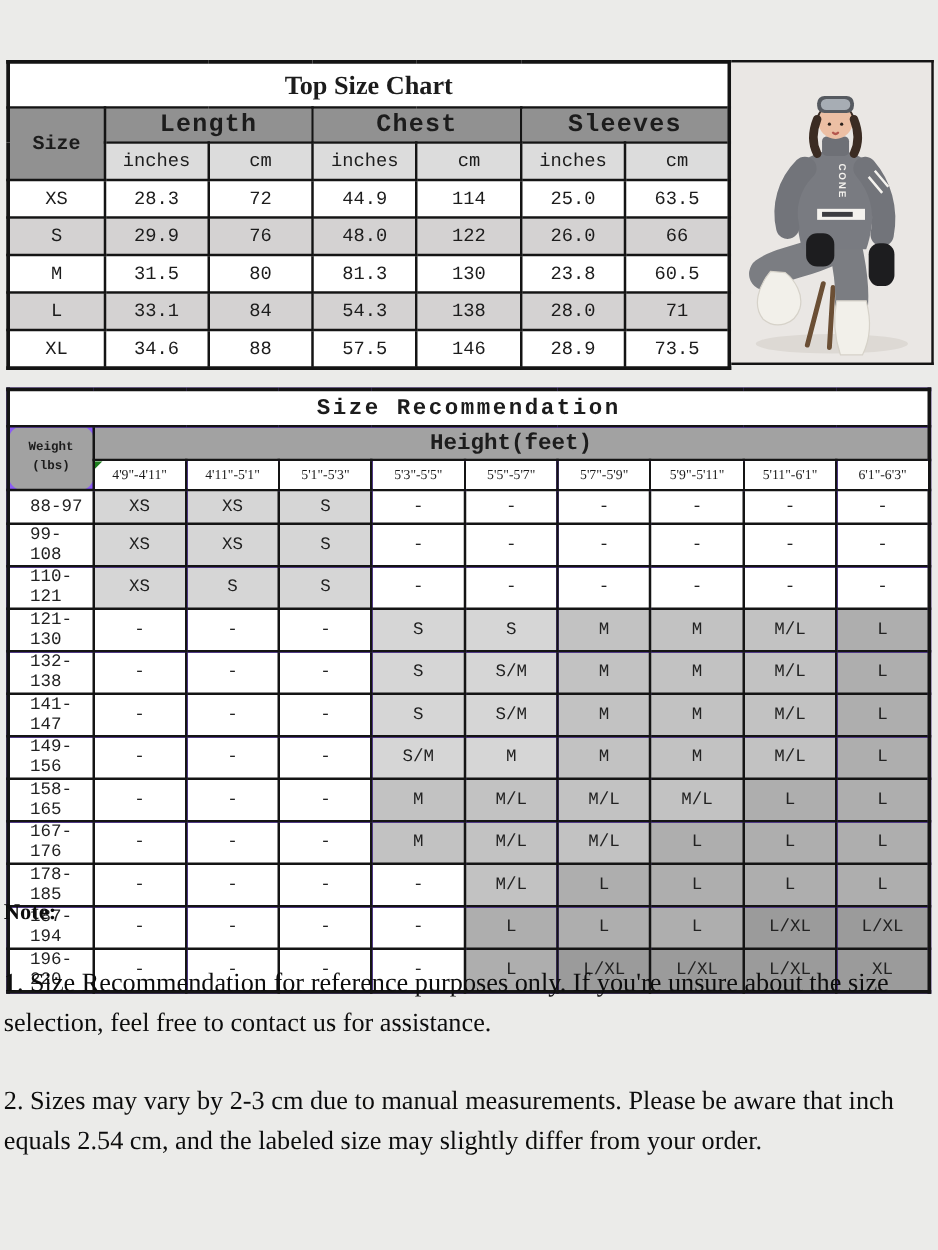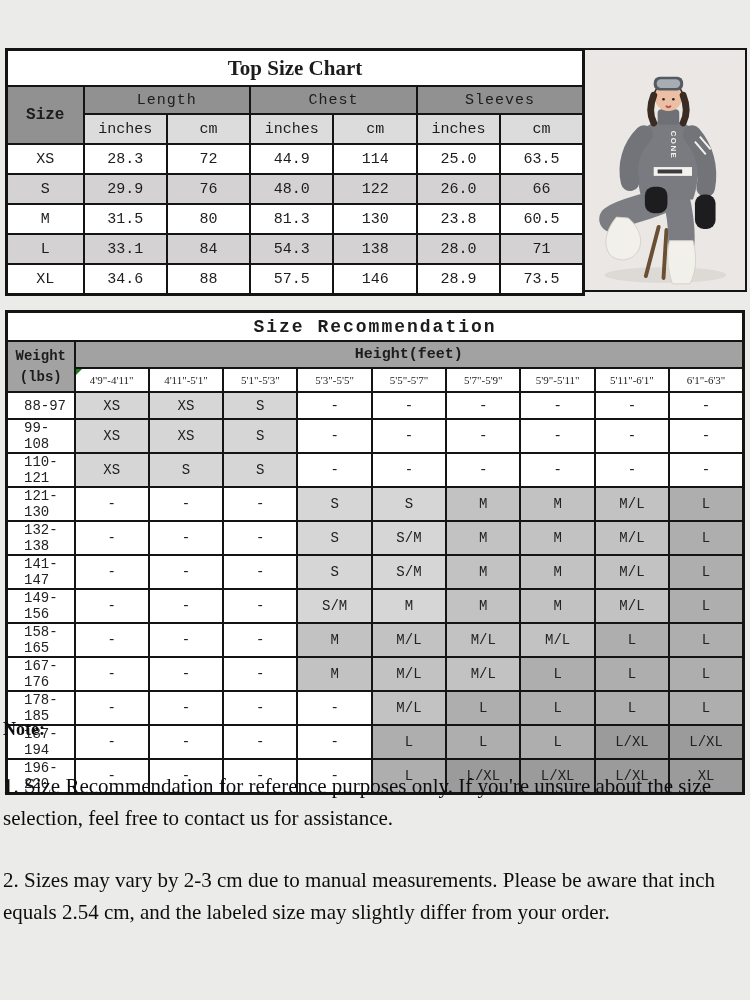--- a/index.html
+++ b/index.html
@@ -8,33 +8,33 @@
     background:var(--page_bg);
     font-family:"Liberation Mono",monospace;
     color:#1c1c1c;
   }
   
   .top-section{position:absolute;left:5px;top:48px;display:flex;align-items:flex-start;}
   table{border-collapse:collapse;}
   #t1{width:580px;table-layout:fixed;border:3px solid var(--border);background:#fff;}
   #t1 td,#t1 th{border:2px solid var(--border);text-align:center;padding:0;overflow:hidden;}
   #t1 .title-cell{font-family:"Liberation Serif",serif;font-weight:bold;font-size:21px;height:34px;background:#fff;}
-  #t1 .group-head{background:var(--header_gray);font-weight:normal;font-size:15px;height:26px;letter-spacing:1px;}
+  #t1 .group-head{background:var(--header_gray);font-weight:bold;font-size:20px;height:26px;letter-spacing:1px;}
   #t1 .size-head{background:var(--header_gray);font-weight:bold;font-size:16px;}
   #t1 .unit-head{background:var(--subheader_gray);font-size:15px;height:28px;}
   #t1 tbody td{font-size:15px;height:28px;background:#fff;}
   #t1 tbody tr.alt td{background:var(--row_alt);}
   .photo{width:162px;height:244px;box-sizing:border-box;border:2px solid var(--border);border-left:none;background:var(--photo_bg);}
   .photo svg{display:block;width:100%;height:100%;}
   
   #t2{position:absolute;left:5px;top:310px;width:740px;table-layout:fixed;border:3px solid var(--border);background:#8b5cf6;}
   #t2 td,#t2 th{border:2px solid var(--border);text-align:center;padding:0;overflow:hidden;}
   #t2 .title-cell{font-size:18px;font-weight:bold;letter-spacing:2px;height:27px;background:#fff;}
-  #t2 .weight-head{background:var(--header2_gray);font-weight:bold;font-size:14px;line-height:1.45;}
-  #t2 .height-head{background:var(--header2_gray);font-weight:bold;font-size:15px;height:25px;}
+  #t2 .weight-head{background:var(--header2_gray);font-weight:bold;font-size:10px;line-height:1.45;border-radius:11px;}
+  #t2 .height-head{background:var(--header2_gray);font-weight:bold;font-size:18px;height:25px;}
   #t2 .range-cell{font-family:"Liberation Serif",serif;font-size:11px;height:22px;background:#fff;position:relative;white-space:nowrap;}
   #t2 tbody td{font-size:14px;height:25px;background:#fff;color:#222;}
   #t2 tbody td.wcell{text-align:left;padding-left:16px;font-size:14px;}
   #t2 td.s0{background:#ffffff;}
   #t2 td.s1{background:var(--shade1);}
   #t2 td.s2{background:var(--shade2);}
   #t2 td.s3{background:var(--shade3);}
   #t2 td.s4{background:var(--shade4);}
   .corner{position:absolute;left:0;top:0;width:0;height:0;
     border-top:6px solid var(--accent_green);border-right:6px solid transparent;}

